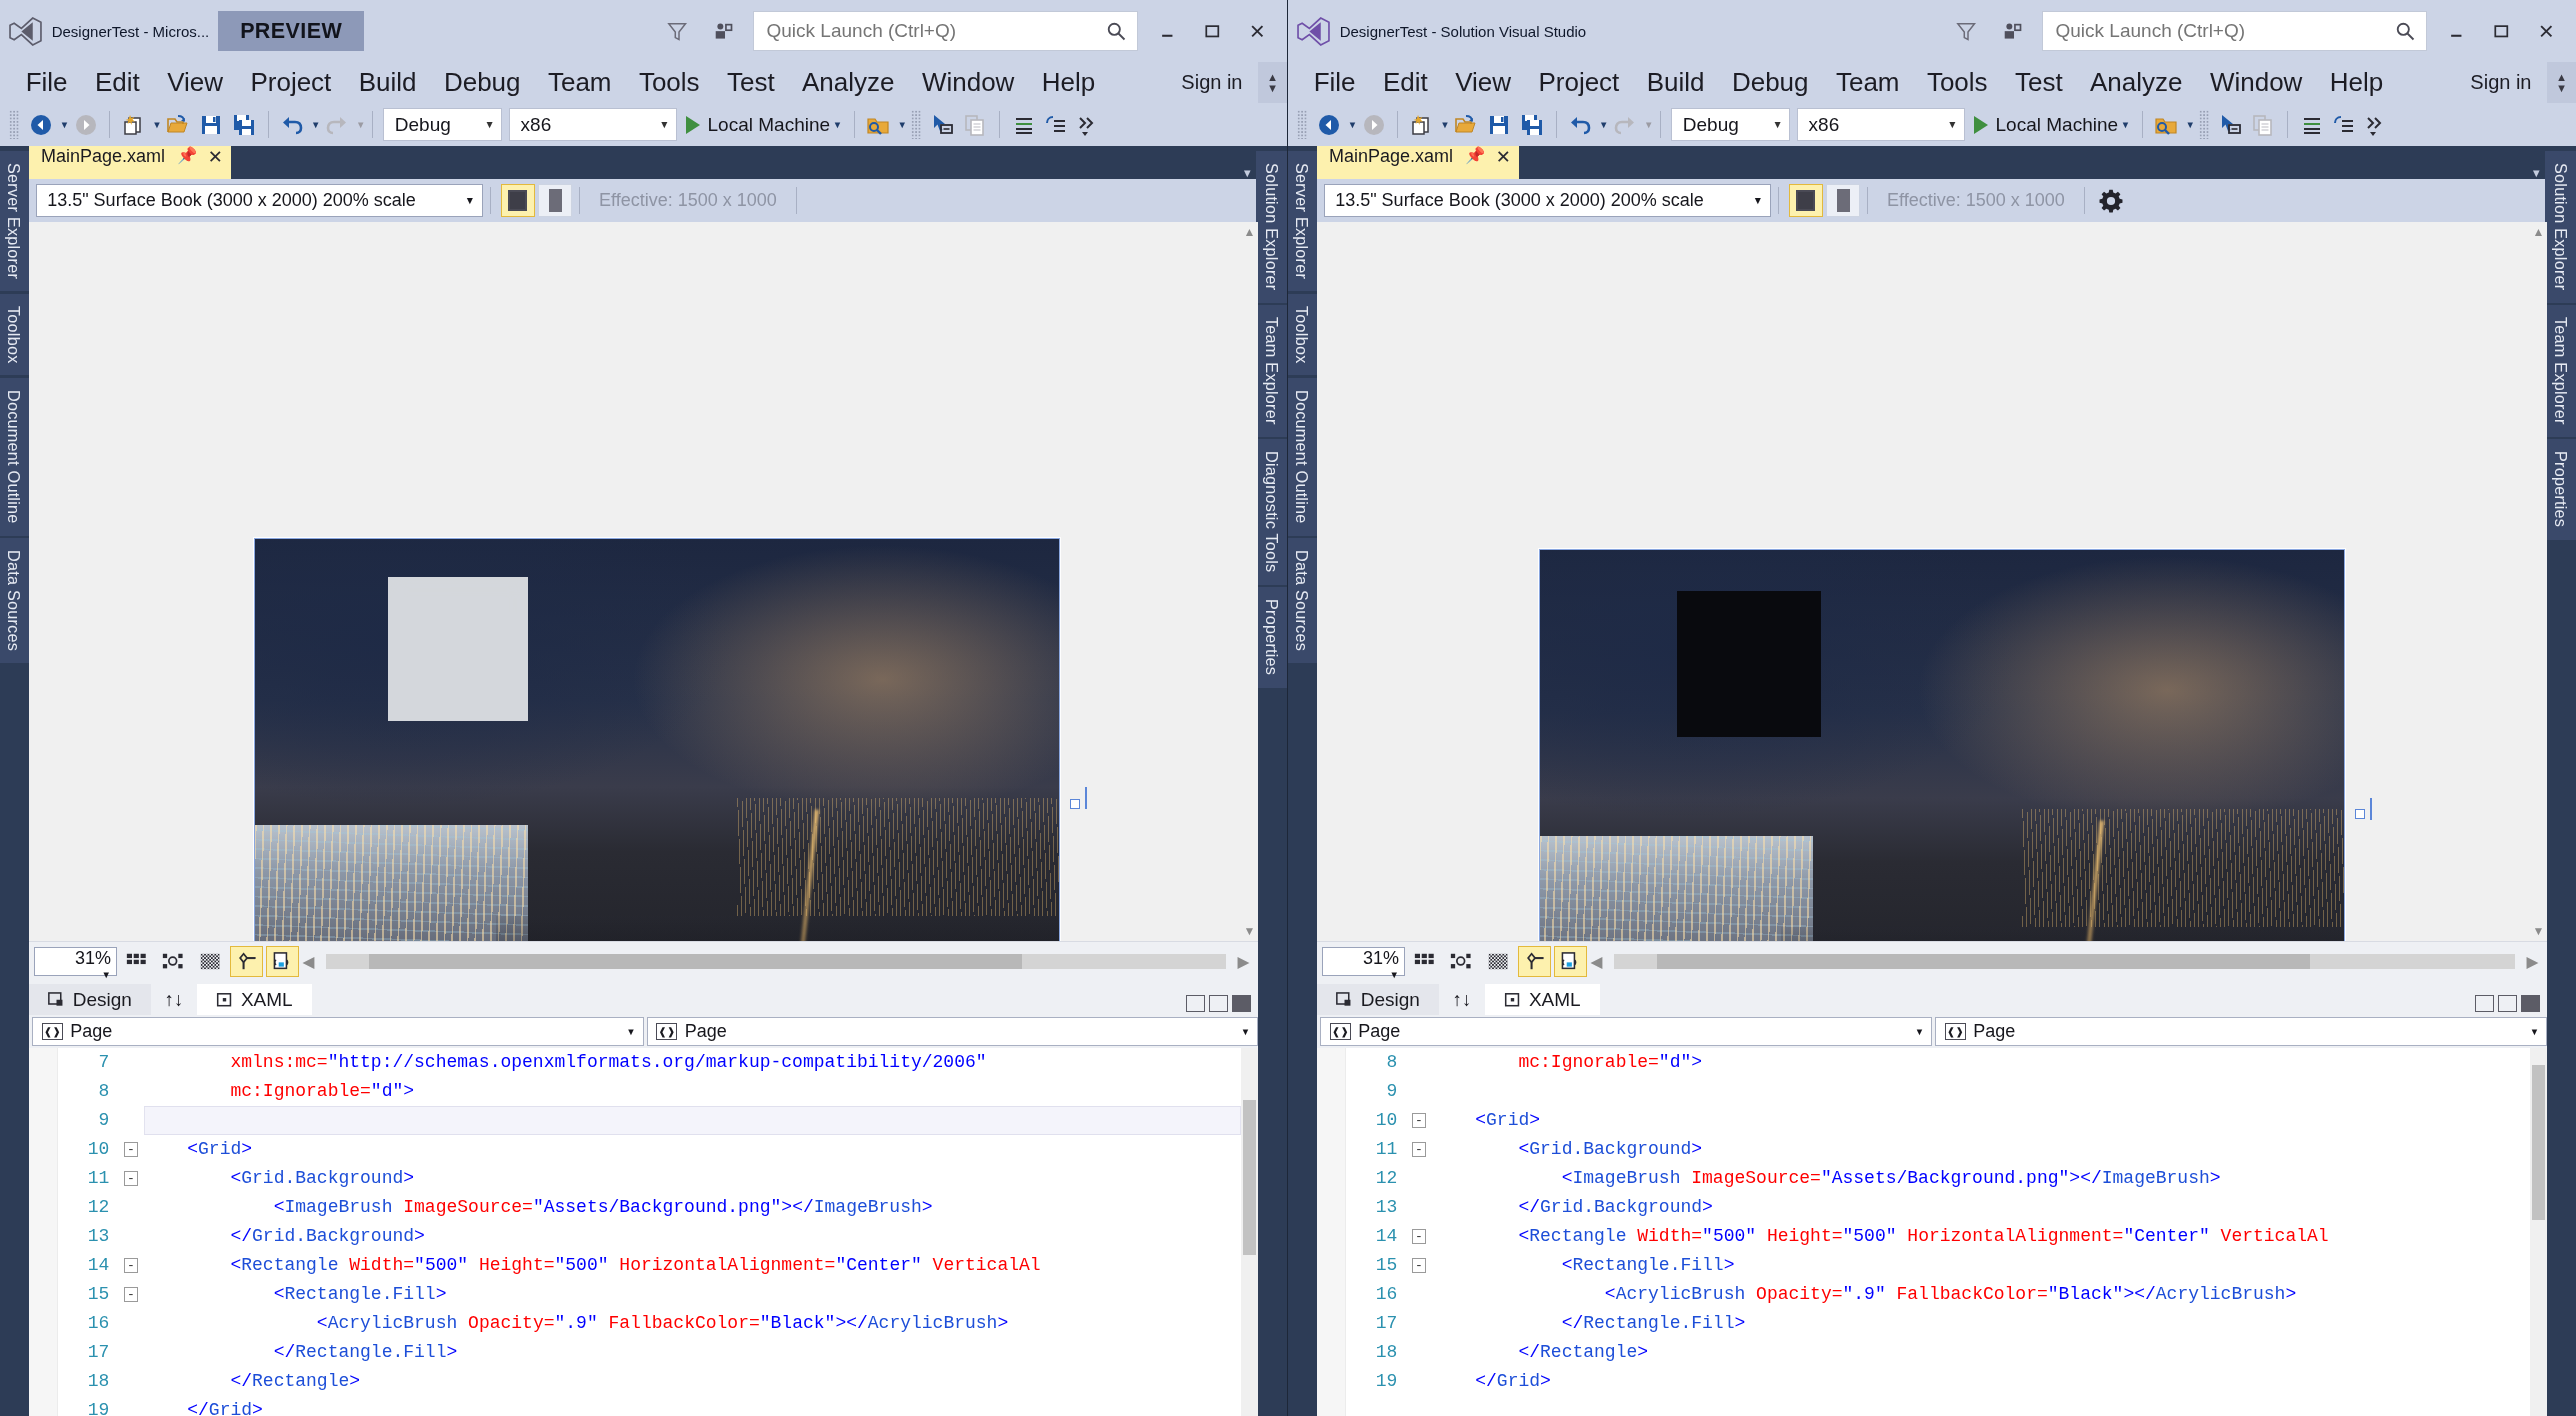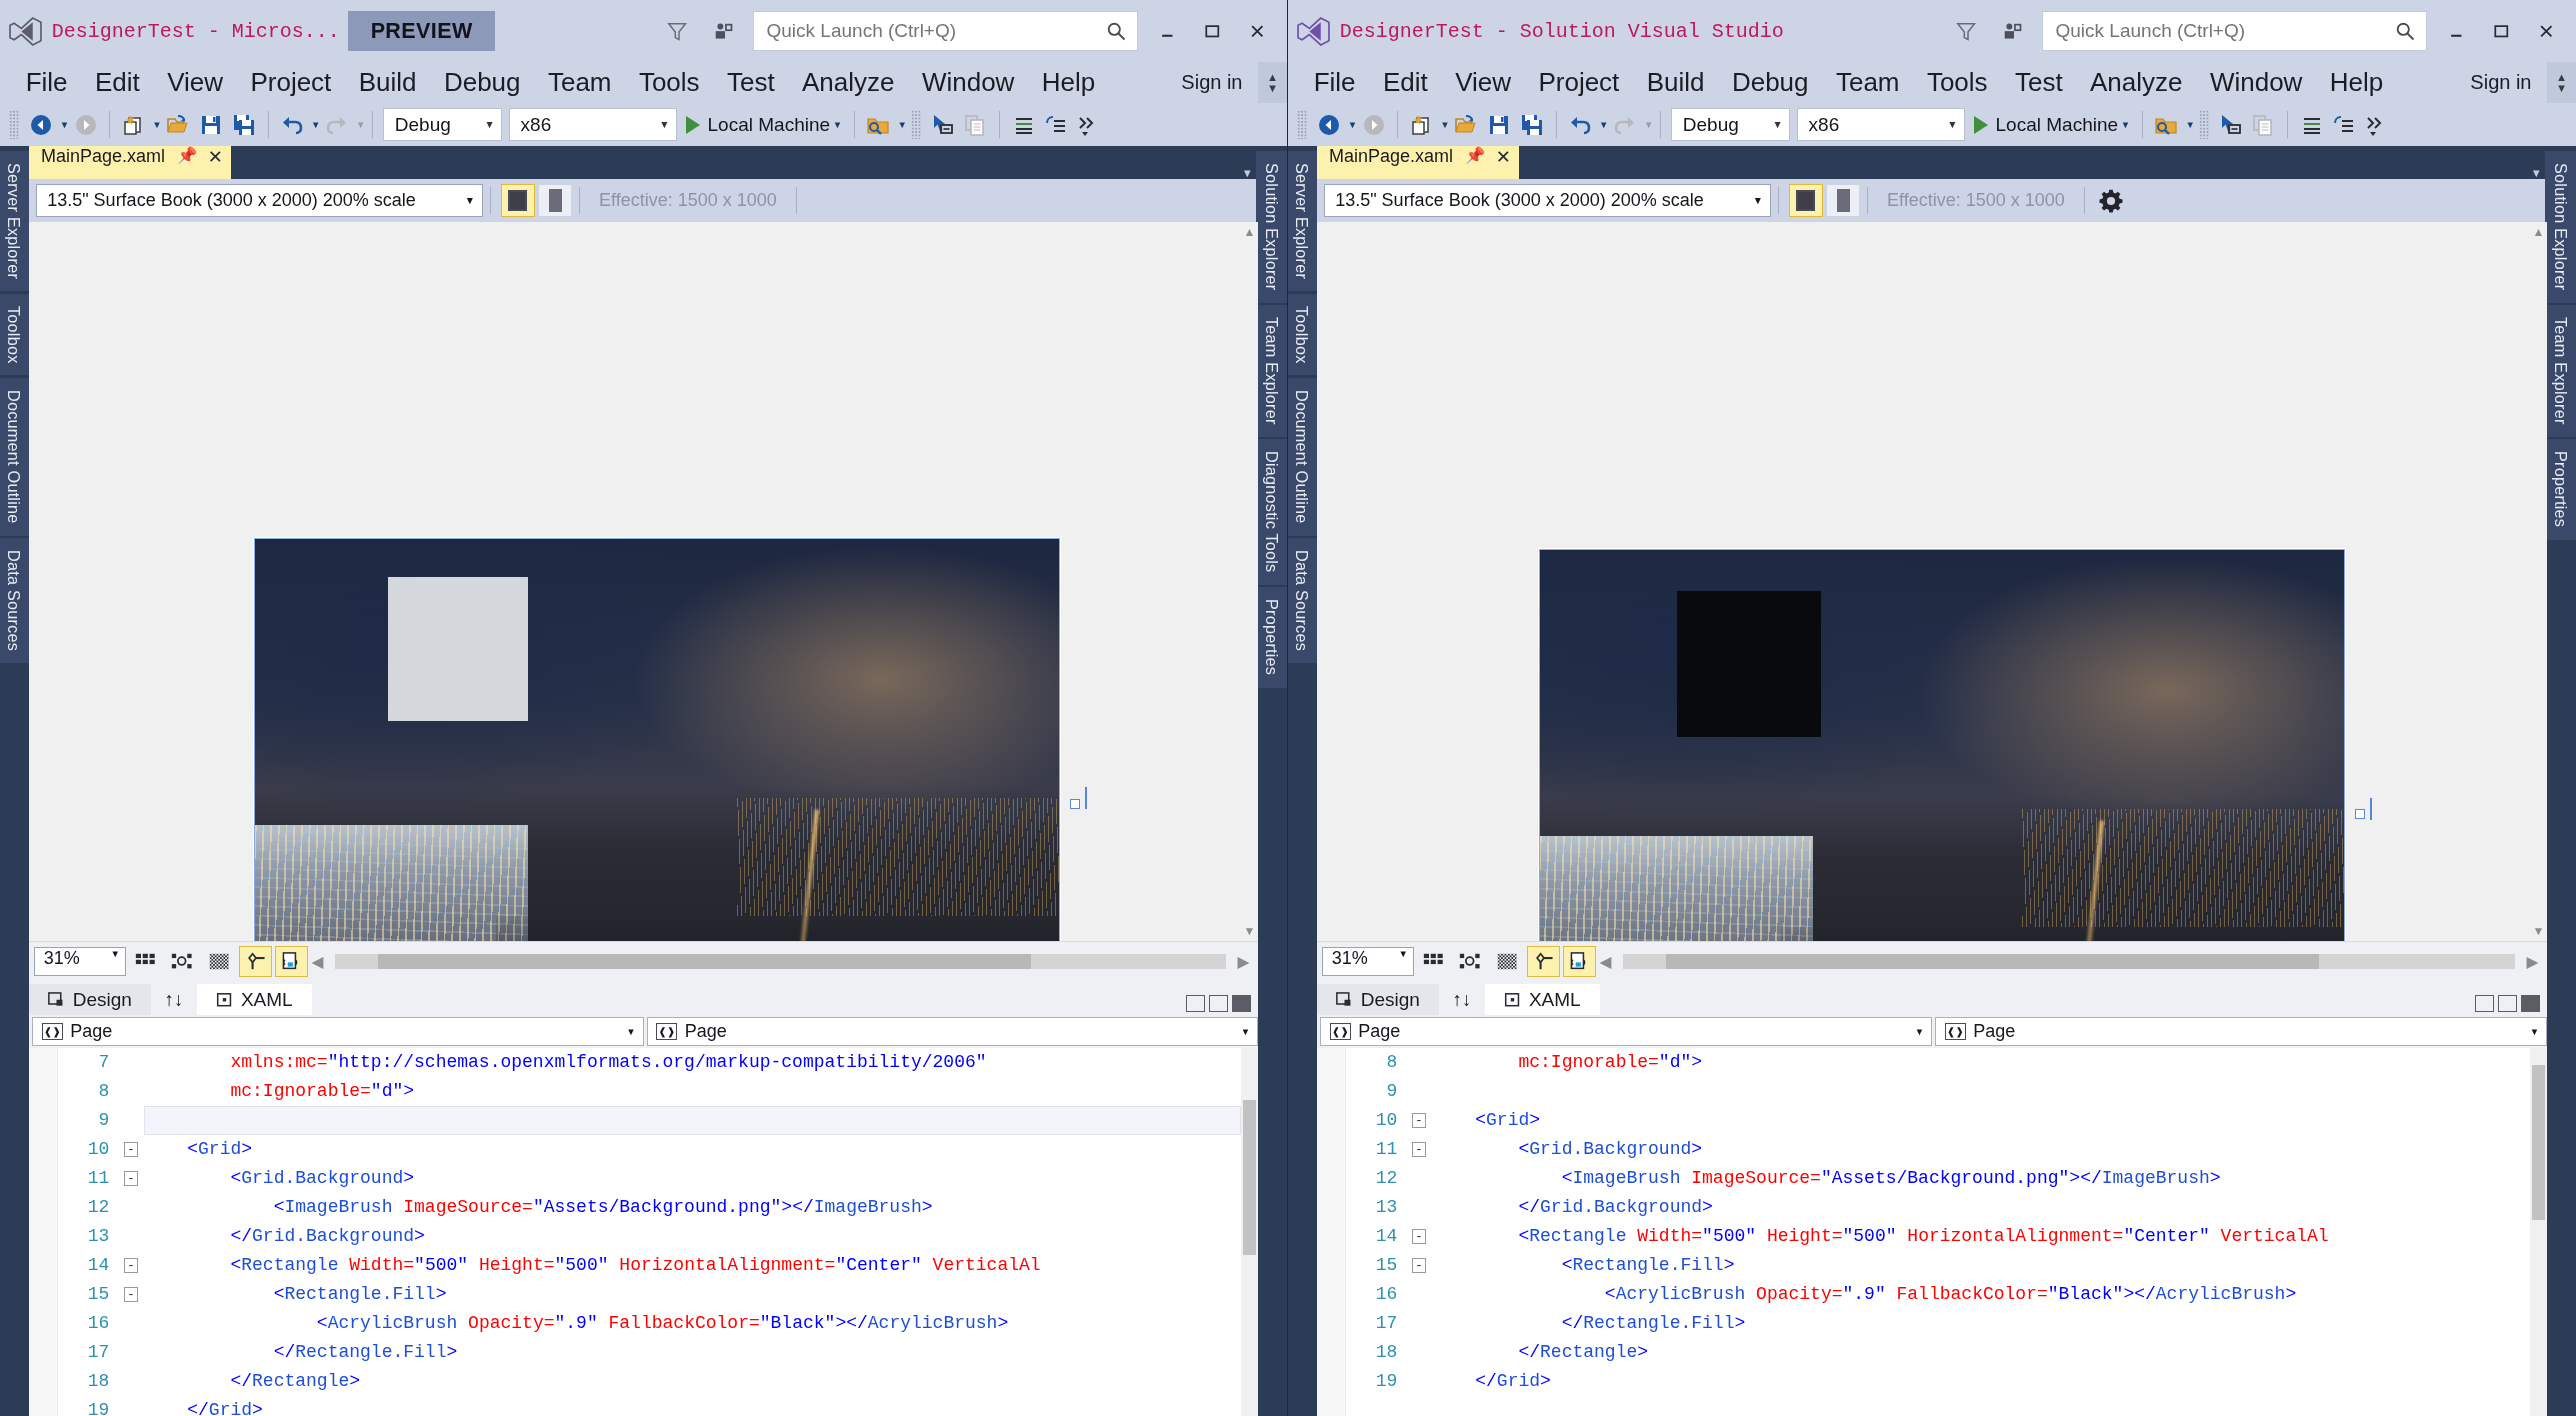--- a/index.html
+++ b/index.html
@@ -33,25 +33,24 @@
     align-items: center;
     flex: 0 0 auto;
     position: relative;
   }
   .vs-logo {
     width: 50px; height: 62px;
     display: flex; align-items: center; justify-content: center;
   }
   .vs-logo svg { width: 33px; height: 33px; }
   .title-text {
-    font-size: 20px;
-    color: #be185d;
+    font-size: 15px;
+    color: #0f172a;
     white-space: nowrap;
     padding-left: 1.7px;
-    font-family: Liberation Mono, monospace;
   }
   .preview-badge {
     background: #8d99b8;
     color: #12141c;
     font-weight: bold;
     font-size: 21.5px;
     padding: 7.7px 22.3px;
     margin-left: 8.6px;
     letter-spacing: 0.4px;
   }
@@ -257,22 +256,22 @@
 
   
   .zoombar {
     height: 40px; background: #eef0f4;
     display: flex; align-items: center;
     padding: 0 5.2px;
     flex: 0 0 auto;
     border-top: 0.9px solid #d8dbe3;
   }
   .zoom-combo {
-    width: 92px; height: 29px; background:#fff; border:0.9px solid #9aa3ba;
-    display:flex;align-items:flex-start;padding:0 5.2px 0 8.6px;font-size:18px;color:#16161c;
+    width: 83px; height: 29px; background:#fff; border:0.9px solid #9aa3ba;
+    display:flex;align-items:flex-end;padding:0 5.2px 0 8.6px;font-size:18px;color:#16161c;flex-direction:column;
   }
   .zoom-combo .ca { margin-left:auto; font-size:9.5px; }
   .zbtn { width: 33px; height: 31px; display:flex;align-items:center;justify-content:center; margin-left:3.4px;}
   .zbtn.sel { border: 1.7px solid #e3b93c; background:#fdf1ae; }
   .hscroll { flex:1 1 auto; height: 15.5px; background: #d4d4d4; margin: 0 8.6px; position:relative;}
   .hscroll .thumb { position:absolute; left:0; top:0; height:15.5px; background:#b8b8b8; }
   .scrollarrow { color:#8b8b8b; font-size:15.5px; padding: 0 3.4px;}
 
   
   .dxrow {

